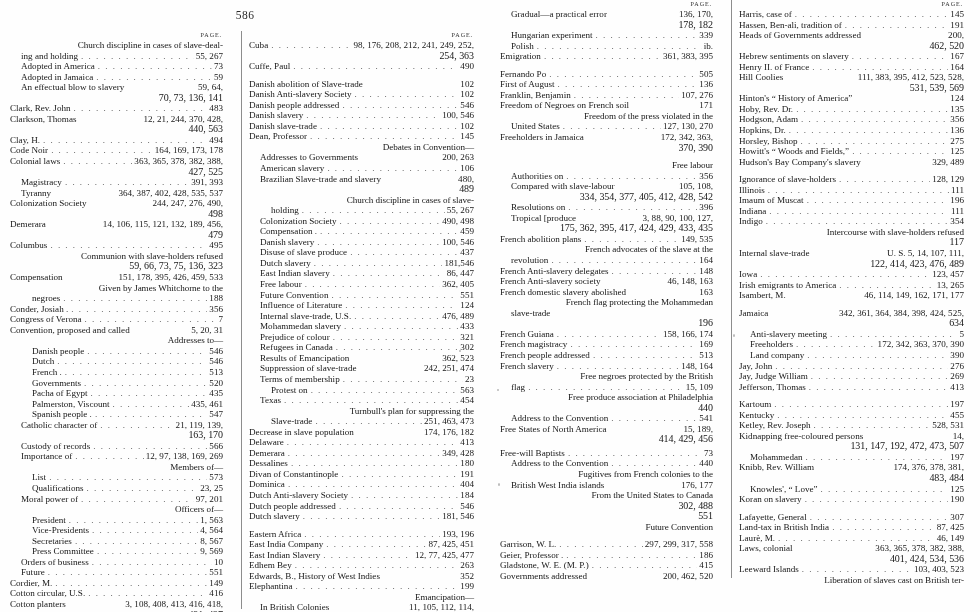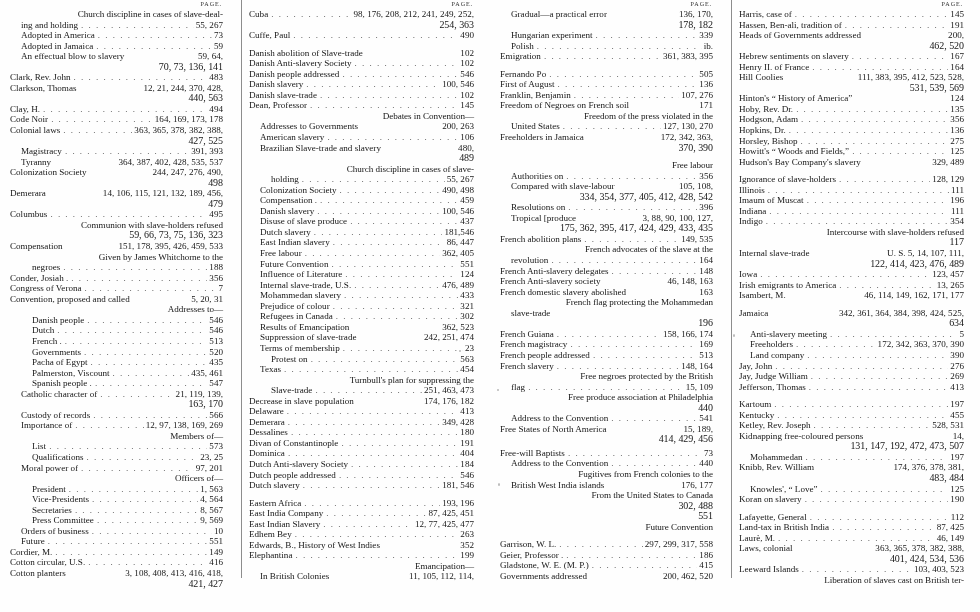--- a/index.html
+++ b/index.html
@@ -96,20 +96,21 @@
   .just.nolast{text-align-last:right;}
   
   .speck{position:absolute;background:#b9b9b9;border-radius:50%;}
 </style>
 </head>
 <body>
 
 <div class="spread">
 
   <div class="page">
+    <div class="folio">586</div>
     <div class="cols">
       <div class="col left-col">
         <div class="pagehdr">PAGE.</div>
         <div class="entries">
             <div class="entry just nolast ind0"><span>Church discipline in cases of slave-deal-</span></div>
             <div class="row ind1">
               <span class="lbl">ing and holding</span>
               <span class="dots">........................................</span>
               <span class="num">55, 267</span>
             </div>
@@ -970,21 +971,21 @@
             </div>
             <div class="row ind0">
               <span class="lbl">Koran on slavery</span>
               <span class="dots">........................................</span>
               <span class="num">190</span>
             </div>
             <div class="gap"></div>
             <div class="row ind0">
               <span class="lbl">Lafayette, General</span>
               <span class="dots">........................................</span>
-              <span class="num">112</span>
+              <span class="num">307</span>
             </div>
             <div class="row ind0">
               <span class="lbl">Land-tax in British India</span>
               <span class="dots">........................................</span>
               <span class="num">87, 425</span>
             </div>
             <div class="row ind0">
               <span class="lbl">Laurè, M.</span>
               <span class="dots">........................................</span>
               <span class="num">46, 149</span>

